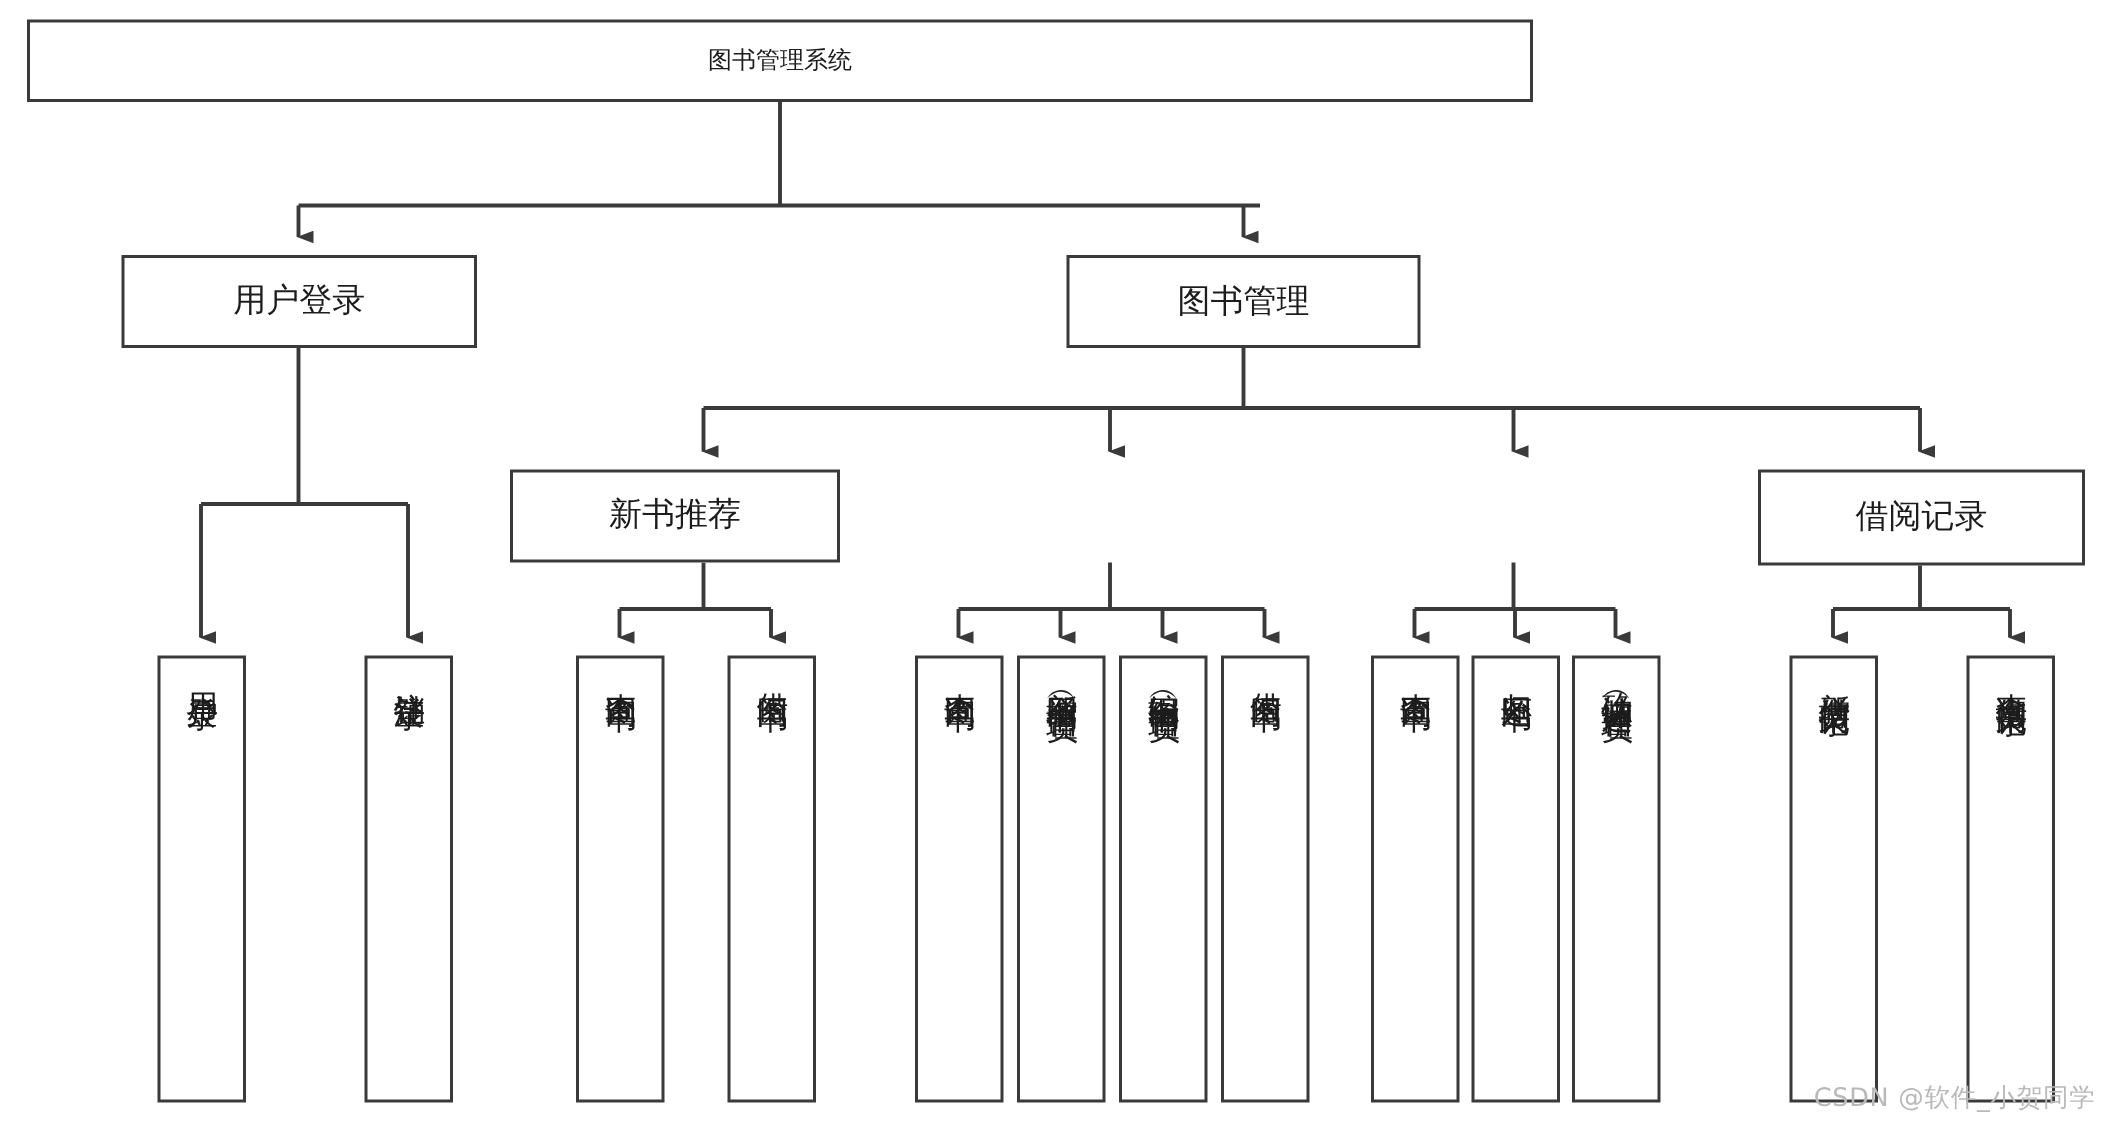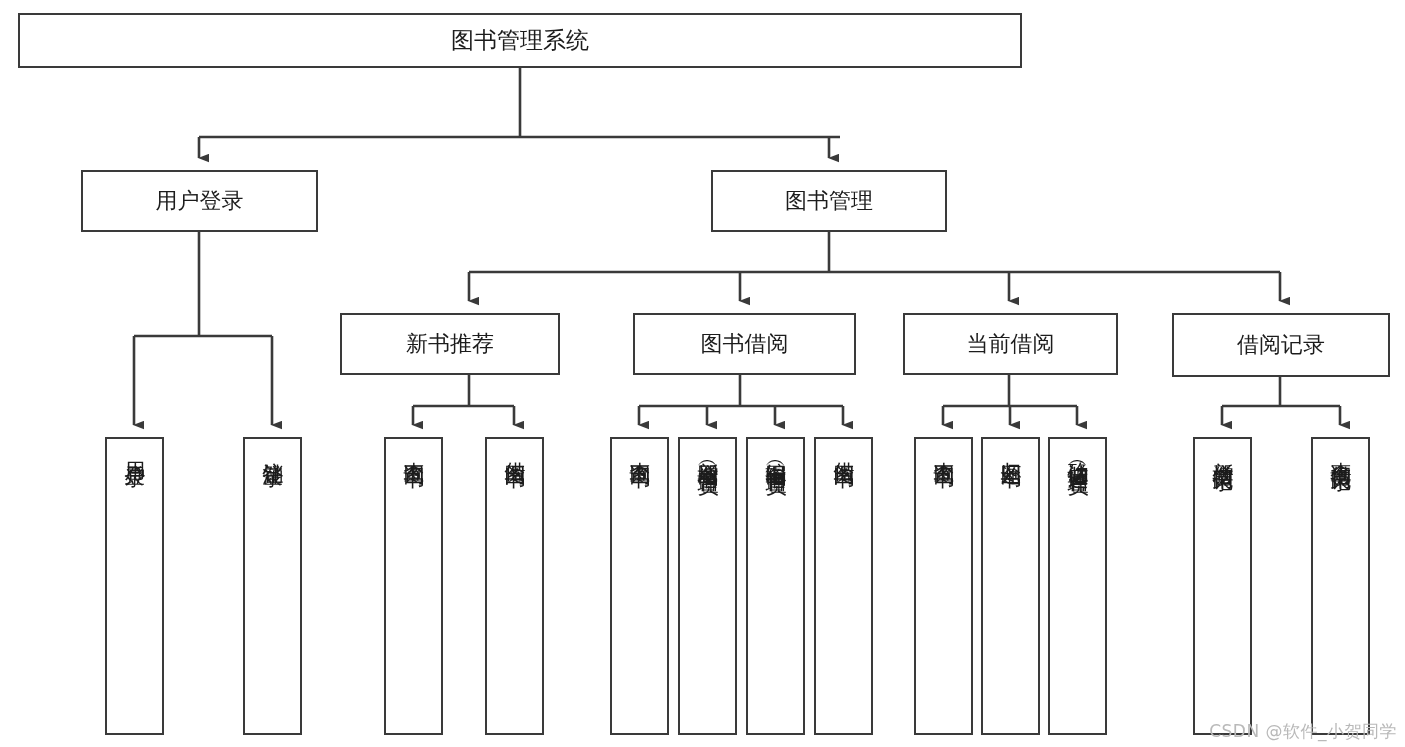--- a/index.html
+++ b/index.html
@@ -31,21 +31,21 @@
     box-sizing: border-box;
     border: 2px solid #3a3a3a;
     background: #ffffff;
     display: flex;
     align-items: center;
     justify-content: center;
     color: #1c1c1c;
     line-height: 1.18;
   }
   .node.level-0 {
-    font-size: 23px;
+    font-size: 16px;
   }
   .node.level-1 {
     font-size: 22px;
   }
   .node.level-2 {
     font-size: 22px;
   }
   .node.leaf {
     font-size: 21px;
     align-items: flex-start;
@@ -136,26 +136,20 @@
   <div class="node level-1" style="left:81px; top:170px; width:237px; height:62px;">
     <span class="label">用户登录</span>
   </div>
   <div class="node level-1" style="left:711px; top:170px; width:236px; height:62px;font-family:Liberation Serif, serif;">
     <span class="label">图书管理</span>
   </div>
 
   <div class="node level-2" style="left:340px; top:313px; width:220px; height:62px;">
     <span class="label">新书推荐</span>
   </div>
-  <div class="node level-2" style="left:633px; top:313px; width:223px; height:62px;">
-    <span class="label">图书借阅</span>
-  </div>
-  <div class="node level-2" style="left:903px; top:313px; width:215px; height:62px;">
-    <span class="label">当前借阅</span>
-  </div>
   <div class="node level-2" style="left:1172px; top:313px; width:218px; height:64px;">
     <span class="label">借阅记录</span>
   </div>
 
   <div class="node leaf" style="left:105px; top:437px; width:59px; height:298px;">
     <span class="label">用户登录</span>
   </div>
   <div class="node leaf" style="left:243px; top:437px; width:59px; height:298px;">
     <span class="label">注销登录</span>
   </div>

